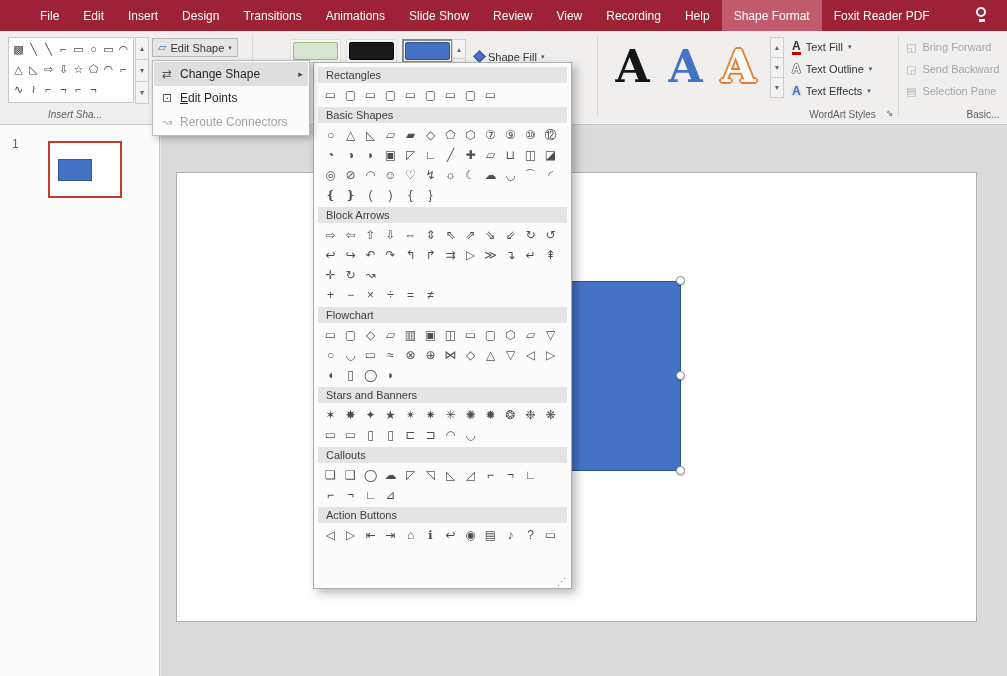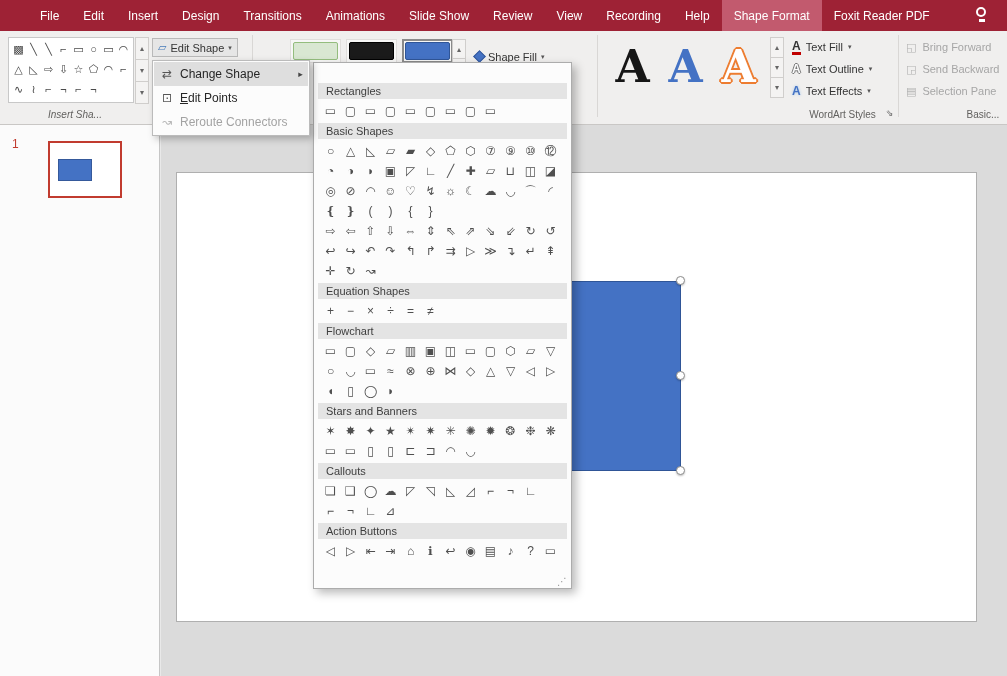--- a/index.html
+++ b/index.html
@@ -74,21 +74,21 @@
   .mitem { display:flex; align-items:center; height:24px; font-size:12px; color:#262626; cursor:default; }
   .mitem.hi { background:#DEDEDE; }
   .mitem.disabled { color:#A3A3A3; }
   .micon { width:26px; text-align:center; font-size:12px; color:#555; }
   .mitem.disabled .micon { color:#B8B8B8; }
   .mlabel { flex:1; }
   .mlabel.accel::first-letter { text-decoration:underline; }
   .marrow { width:15px; font-size:9px; color:#444; text-align:center; }
 
   
-  #shape-gallery { position:absolute; left:313px; top:62px; width:259px; height:527px; background:#FCFCFC; border:1px solid #ACACAC; box-shadow:4px 4px 9px rgba(0,0,0,.28); z-index:35; padding:18px 2px; overflow:hidden; }
+  #shape-gallery { position:absolute; left:313px; top:62px; width:259px; height:527px; background:#FCFCFC; border:1px solid #ACACAC; box-shadow:4px 4px 9px rgba(0,0,0,.28); z-index:35; padding:2px 2px; overflow:hidden; }
   .ghead { background:#E4E4E4; padding:2px 8px; font-size:11px; color:#3D3D3D; margin:2px; }
   .grow { display:flex; padding:0 5px; height:20px; align-items:center; gap:1px; }
   .gcell { width:19px; height:19px; line-height:19px; text-align:center; font-size:12px; color:#4F4F4F; cursor:default; }
   .gresize { position:absolute; right:4px; bottom:1px; font-size:10px; color:#9A9A9A; }
 </style>
 </head>
 <body>
 
 <div class="app">
 
@@ -335,20 +335,21 @@
           <div class="grow">
             <span class="gcell">❴</span>
             <span class="gcell">❵</span>
             <span class="gcell">(</span>
             <span class="gcell">)</span>
             <span class="gcell">{</span>
             <span class="gcell">}</span>
           </div>
         </div>
         <div class="gsec">
+          <div class="ghead">Block Arrows</div>
           <div class="grow">
             <span class="gcell">⇨</span>
             <span class="gcell">⇦</span>
             <span class="gcell">⇧</span>
             <span class="gcell">⇩</span>
             <span class="gcell">⇔</span>
             <span class="gcell">⇕</span>
             <span class="gcell">⇖</span>
             <span class="gcell">⇗</span>
             <span class="gcell">⇘</span>
@@ -370,21 +371,20 @@
             <span class="gcell">↵</span>
             <span class="gcell">⇞</span>
           </div>
           <div class="grow">
             <span class="gcell">✛</span>
             <span class="gcell">↻</span>
             <span class="gcell">↝</span>
           </div>
         </div>
         <div class="gsec">
-          <div class="ghead">Equation Shapes</div>
           <div class="grow">
             <span class="gcell">+</span>
             <span class="gcell">−</span>
             <span class="gcell">×</span>
             <span class="gcell">÷</span>
             <span class="gcell">=</span>
             <span class="gcell">≠</span>
           </div>
         </div>
         <div class="gsec">

